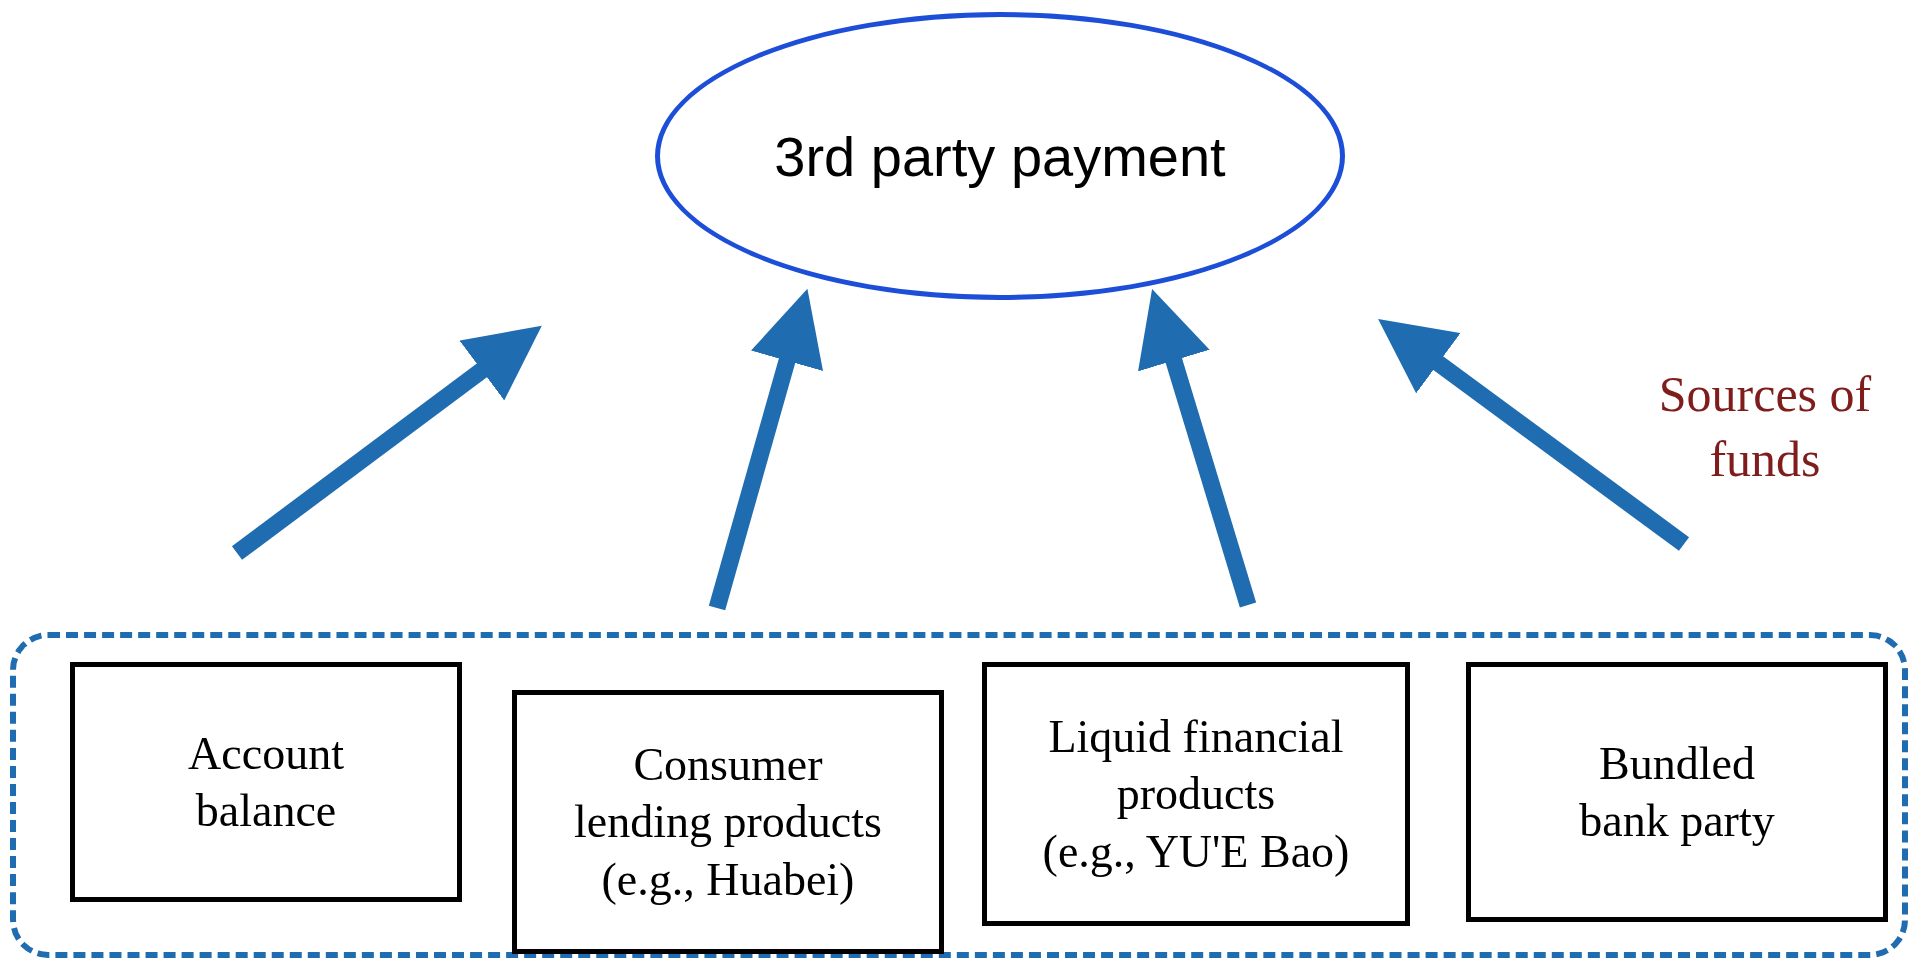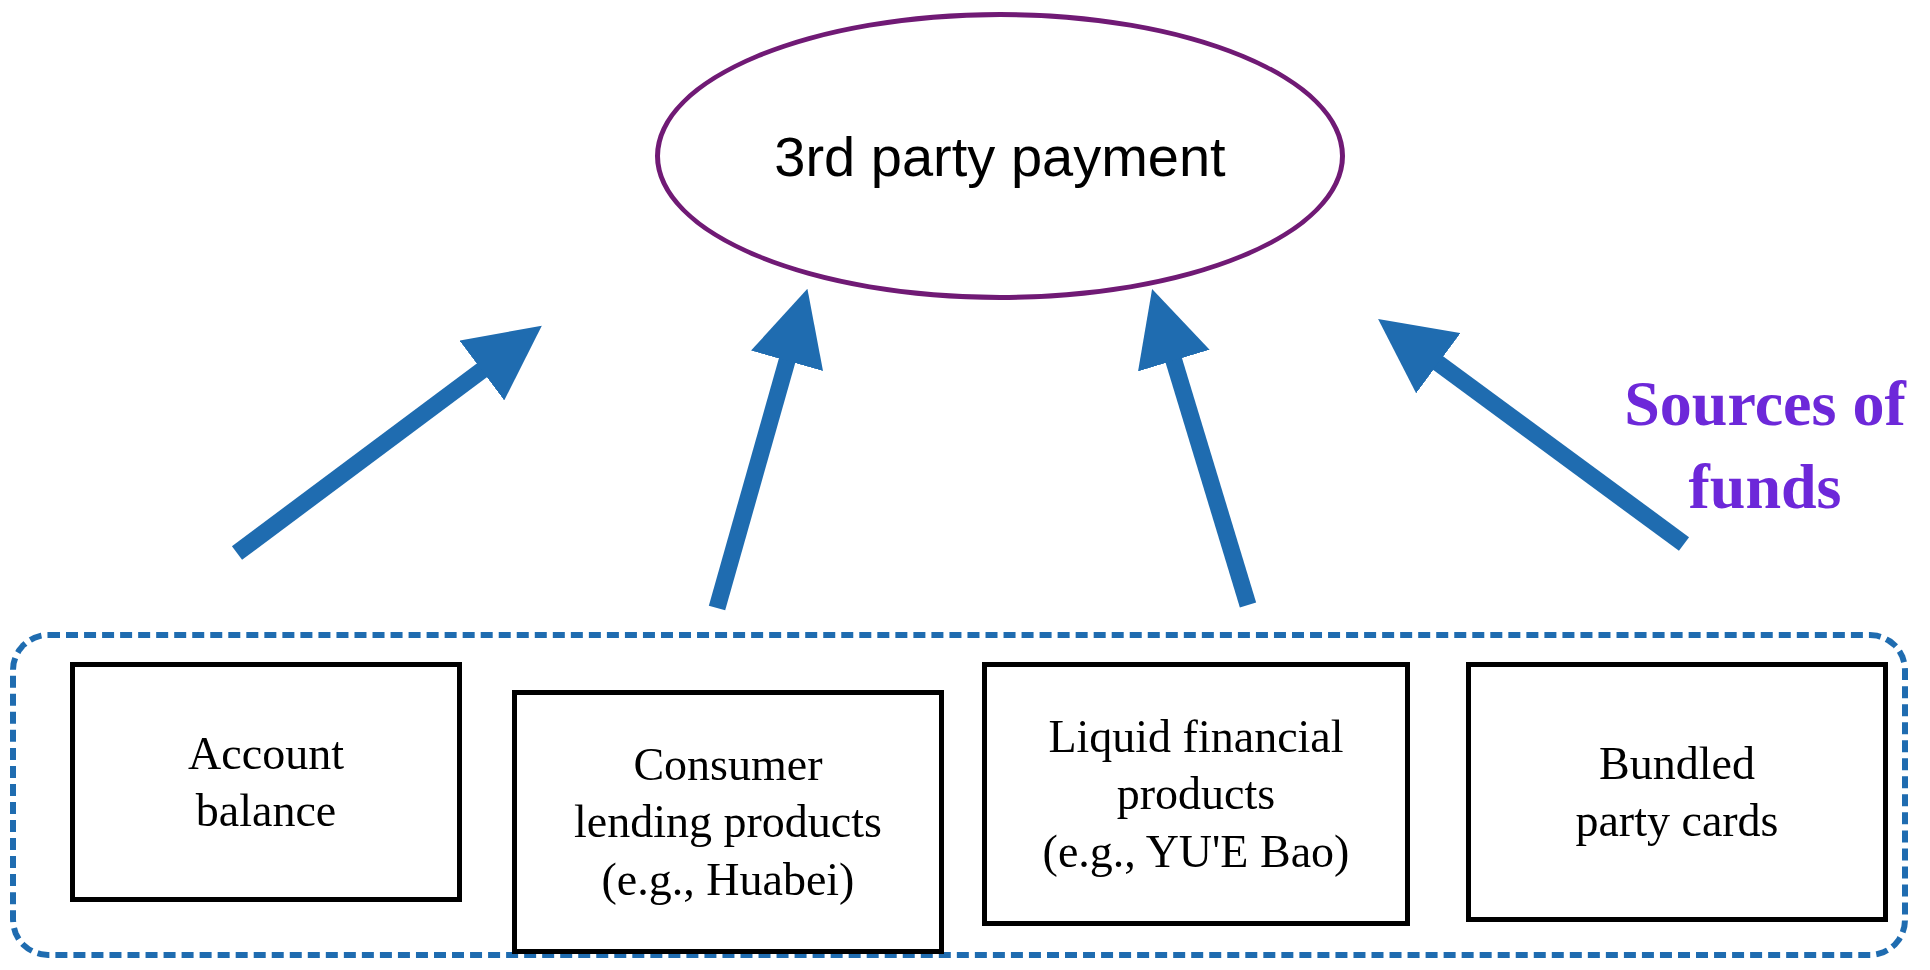--- a/index.html
+++ b/index.html
@@ -21,21 +21,21 @@
     top: 0;
     width: 1930px;
     height: 970px;
   }
   .payment-ellipse {
     position: absolute;
     left: 655px;
     top: 12px;
     width: 680px;
     height: 278px;
-    border: 5px solid #701a75;
+    border: 5px solid #1d4ed8;
     border-radius: 50%;
     background: #ffffff;
     display: flex;
     align-items: center;
     justify-content: center;
   }
   .payment-ellipse .label {
     font-family: "Liberation Sans", sans-serif;
     font-size: 56px;
     color: #000000;
@@ -71,25 +71,24 @@
   .box-1 { left: 70px;   top: 662px; width: 392px; height: 240px; }
   .box-2 { left: 512px;  top: 690px; width: 432px; height: 264px; }
   .box-3 { left: 982px;  top: 662px; width: 428px; height: 264px; }
   .box-4 { left: 1466px; top: 662px; width: 422px; height: 260px; }
   .side-label {
     position: absolute;
     left: 1600px;
     top: 362px;
     width: 330px;
     text-align: center;
-    font-size: 64px;
+    font-size: 50px;
     line-height: 1.3;
-    color: #6d28d9;
+    color: #7f1d1d;
     white-space: pre-line;
-    font-weight: bold;
   }
 </style>
 </head>
 <body>
 
 <div class="canvas">
 
   <svg class="arrow-layer" width="1930" height="970" viewBox="0 0 1930 970" xmlns="http://www.w3.org/2000/svg">
     <defs>
       <marker id="arrowhead" markerWidth="4.4" markerHeight="4.4" refX="2.8" refY="2.2" orient="auto">
@@ -123,16 +122,16 @@
   </div>
 
   <div class="source-box box-3">
     <span class="label">Liquid financial
 products
 (e.g., YU'E Bao)</span>
   </div>
 
   <div class="source-box box-4">
     <span class="label">Bundled
-party cards</span>
+bank party</span>
   </div>
 
 </div>
 
 </body></html>

